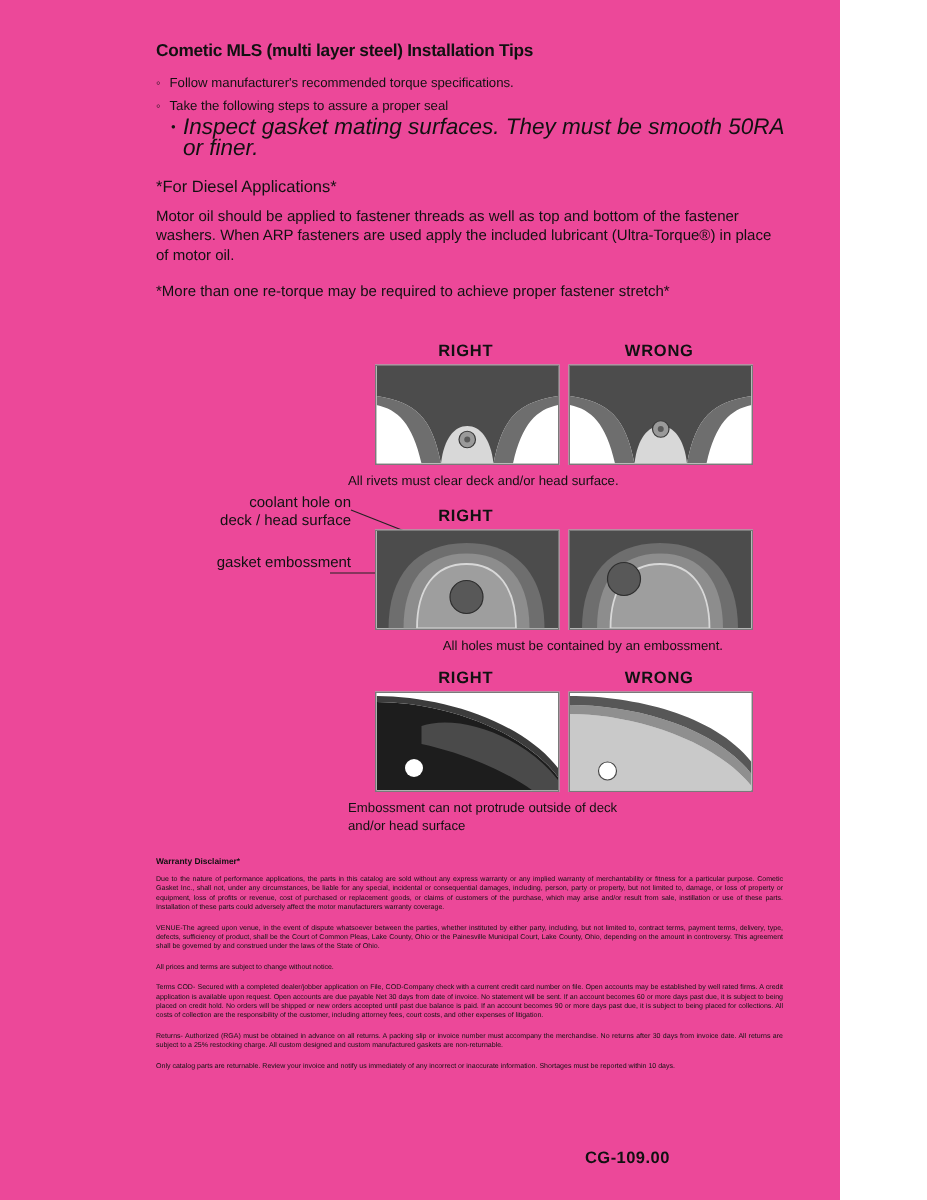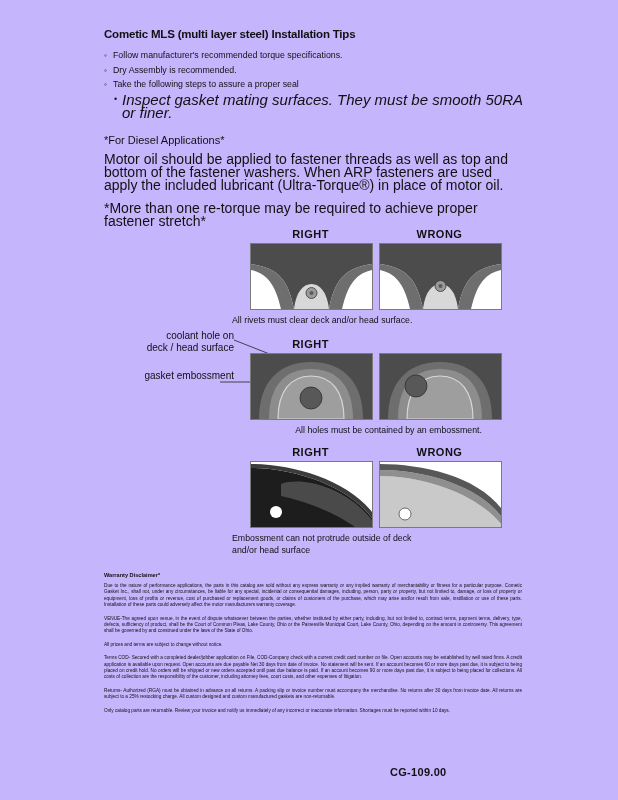--- a/index.html
+++ b/index.html
@@ -11,23 +11,23 @@
     width: 618px;
     height: 800px;
     position: relative;
     font-family: "Liberation Sans", sans-serif;
     color: #111111;
     overflow: hidden;
   }
   .page {
     position: absolute;
     left: 0; top: 0;
-    width: 618px;
+    width: 560px;
     height: 800px;
-    background: #c4b5fd;
+    background: #ec4899;
   }
   .content {
     position: absolute;
     left: 104px;
     top: 28px;
     width: 420px;
   }
   h1.title {
     font-size: 11.5px;
     font-weight: bold;
@@ -71,21 +71,21 @@
     left: 0;
     top: 0;
     font-size: 8.5px;
   }
   h2.subtitle {
     font-size: 11px;
     font-weight: normal;
     margin: 14px 0 7px 0;
   }
   p.body {
-    font-size: 14px;
+    font-size: 10px;
     line-height: 13.2px;
     margin: 0 0 10px 0;
   }
   p.body.tight { margin-bottom: 0; }
 
   
   .figures {
     position: absolute;
     left: 232px;
     top: 228px;
@@ -174,21 +174,20 @@
 </head>
 <body>
 
 <div class="page">
 
   <div class="content">
     <h1 class="title">Cometic MLS (multi layer steel) Installation Tips</h1>
 
     <ul class="bullets">
       <li>Follow manufacturer's recommended torque specifications.</li>
-      <li>Dry Assembly is recommended.</li>
       <li>Take the following steps to assure a proper seal</li>
     </ul>
     <ul class="subbullets">
       <li>Inspect gasket mating surfaces.  They must be smooth 50RA or finer.</li>
     </ul>
 
     <h2 class="subtitle">*For Diesel Applications*</h2>
     <p class="body">Motor oil should be applied to fastener threads as well as top and bottom of the fastener washers. When ARP fasteners are used apply the included lubricant (Ultra-Torque®) in place of motor oil.</p>
     <p class="body tight">*More than one re-torque may be required to achieve proper fastener stretch*</p>
   </div>

